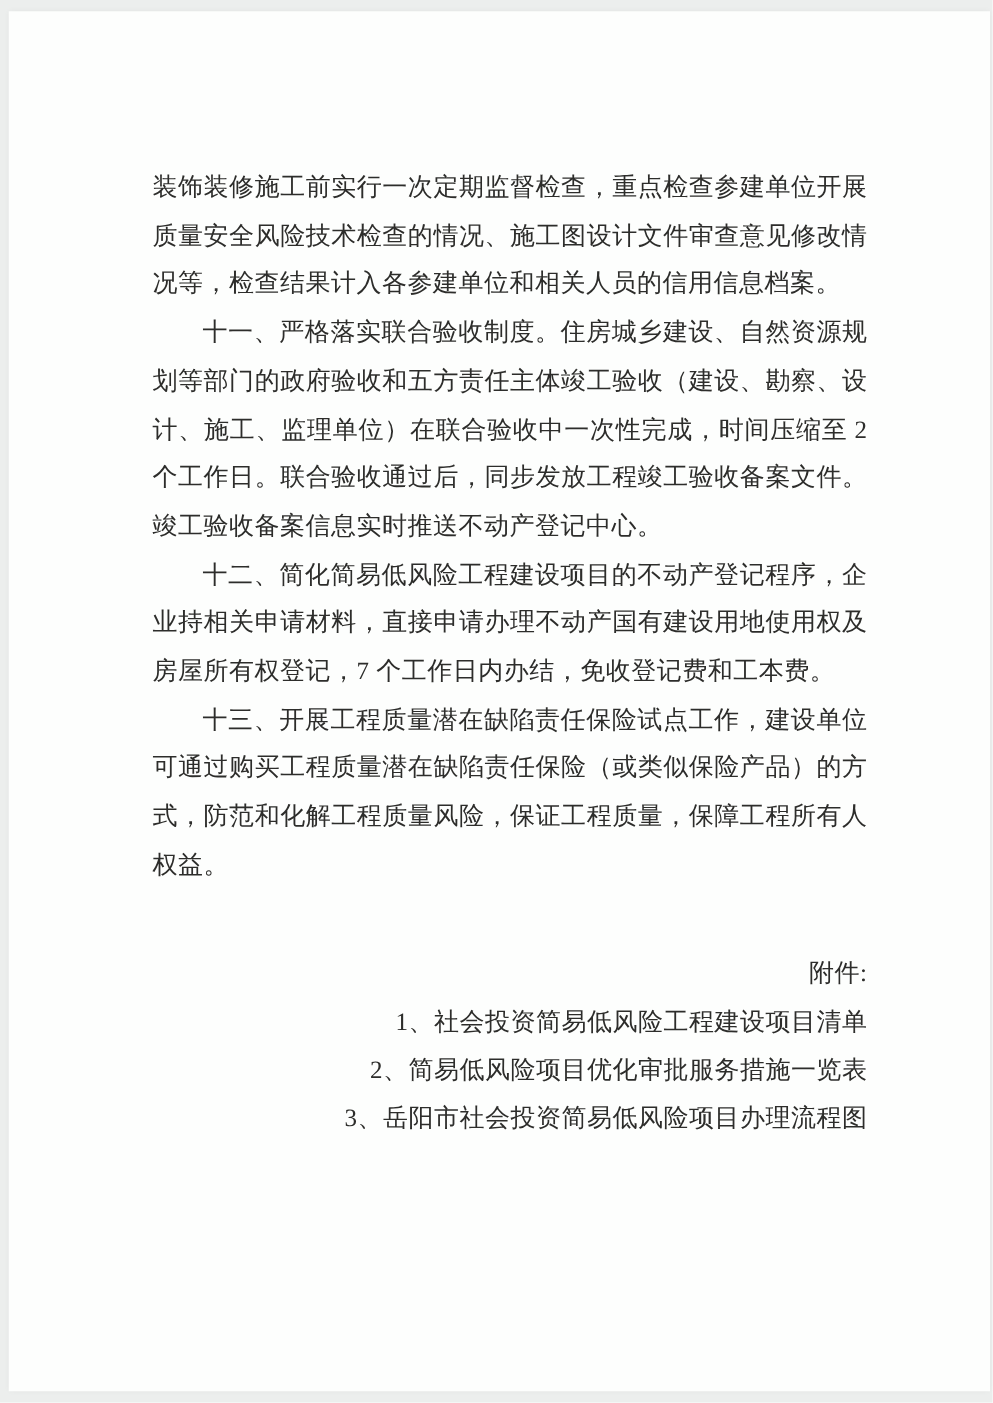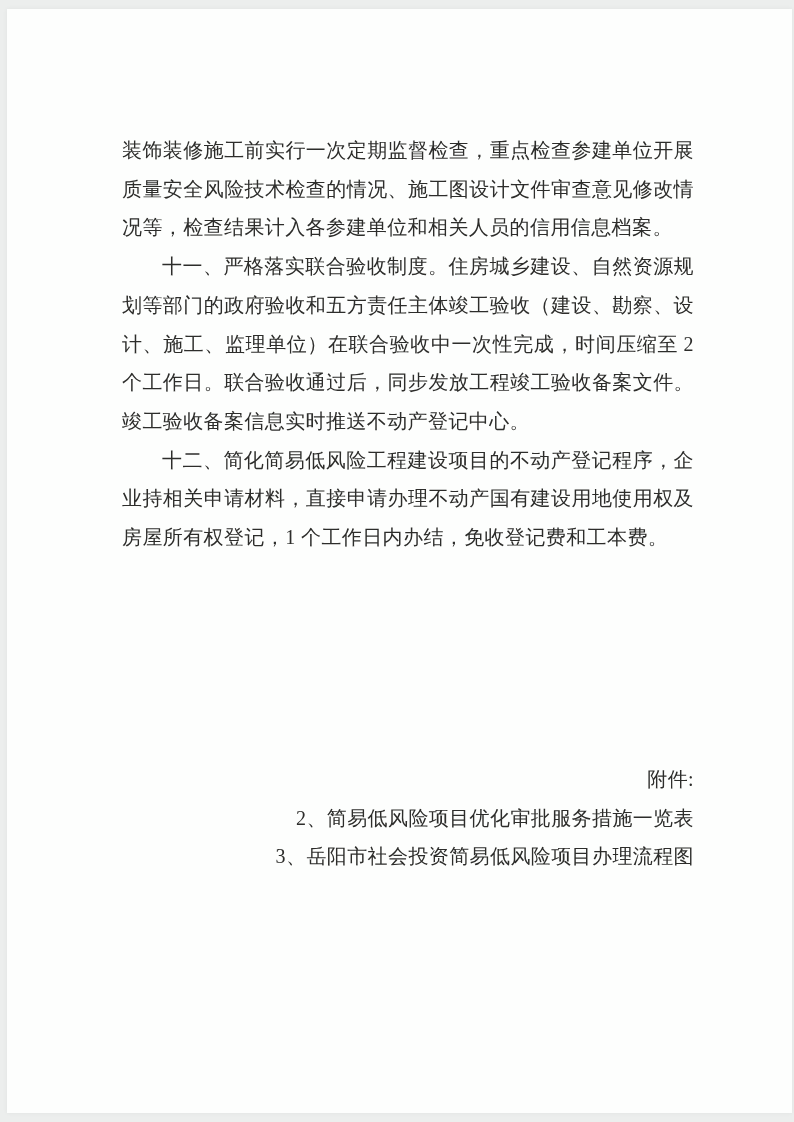--- a/index.html
+++ b/index.html
@@ -39,21 +39,23 @@
   .att-label { padding-left: 36px; }
   .att-item  { padding-left: 27px; }
 </style>
 </head>
 <body>
 
 <div class="paper">
   <div class="content">
     <p class="para no-indent">装饰装修施工前实行一次定期监督检查，重点检查参建单位开展质量安全风险技术检查的情况、施工图设计文件审查意见修改情况等，检查结果计入各参建单位和相关人员的信用信息档案。</p>
     <p class="para">十一、严格落实联合验收制度。住房城乡建设、自然资源规划等部门的政府验收和五方责任主体竣工验收（建设、勘察、设计、施工、监理单位）在联合验收中一次性完成，时间压缩至 2 个工作日。联合验收通过后，同步发放工程竣工验收备案文件。竣工验收备案信息实时推送不动产登记中心。</p>
-    <p class="para">十二、简化简易低风险工程建设项目的不动产登记程序，企业持相关申请材料，直接申请办理不动产国有建设用地使用权及房屋所有权登记，1 个工作日内办结，免收登记费和工本费。</p>
+    <p class="para">十二、简化简易低风险工程建设项目的不动产登记程序，企业持相关申请材料，直接申请办理不动产国有建设用地使用权及房屋所有权登记，7 个工作日内办结，免收登记费和工本费。</p>
+    <p class="para">十三、开展工程质量潜在缺陷责任保险试点工作，建设单位可通过购买工程质量潜在缺陷责任保险（或类似保险产品）的方式，防范和化解工程质量风险，保证工程质量，保障工程所有人权益。</p>
   </div>
 
   <div class="attachments">
     <div class="att-label">附件:</div>
+    <div class="att-item">1、社会投资简易低风险工程建设项目清单</div>
     <div class="att-item">2、简易低风险项目优化审批服务措施一览表</div>
     <div class="att-item">3、岳阳市社会投资简易低风险项目办理流程图</div>
   </div>
 </div>
 
 </body></html>

